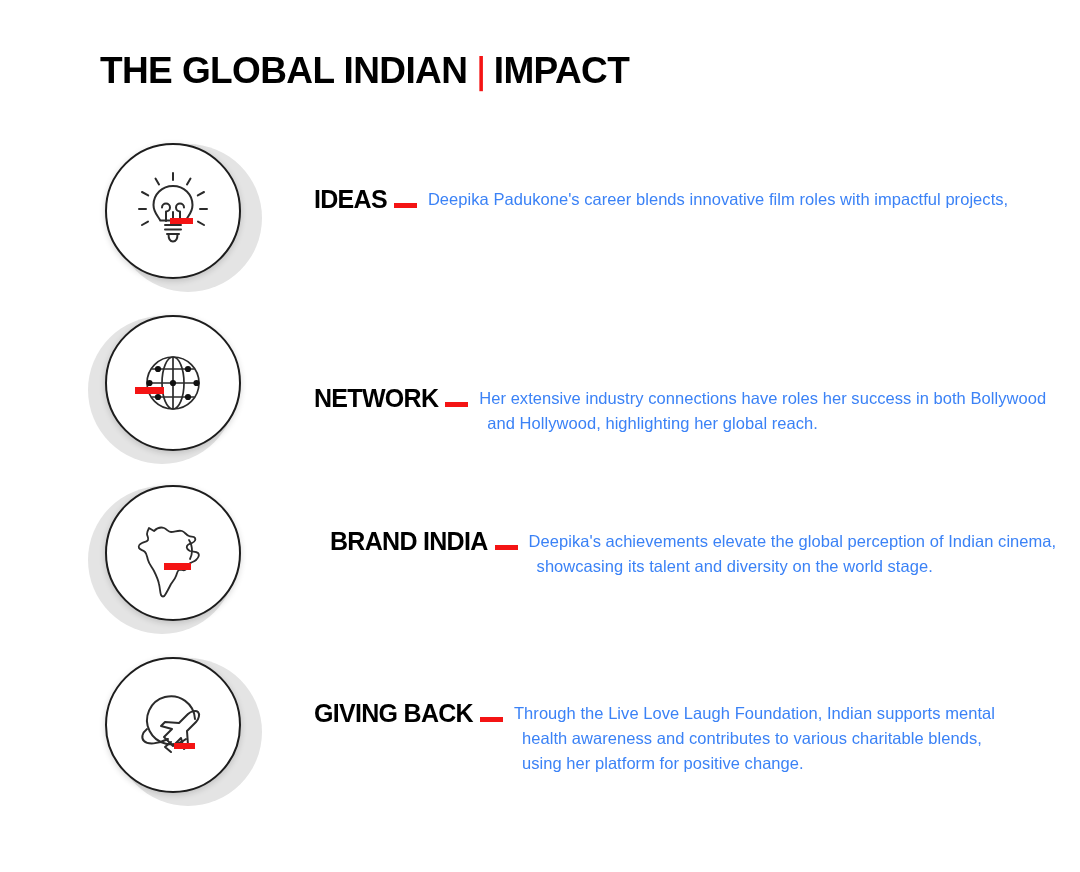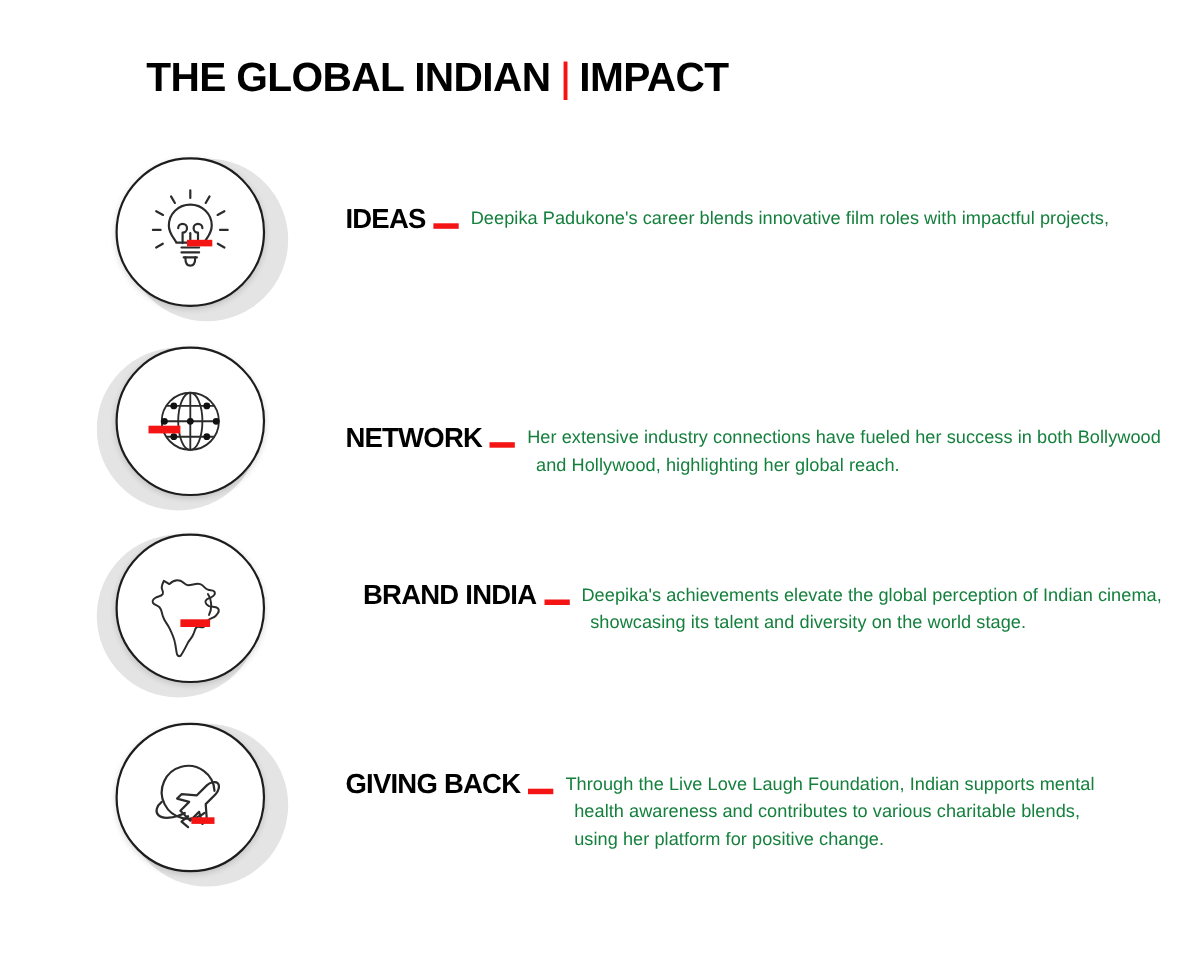--- a/index.html
+++ b/index.html
@@ -17,21 +17,20 @@
   }
 
   
   .title-wrap {
     position: absolute;
     left: 100px;
     top: 52px;
     display: flex;
     align-items: center;
     white-space: nowrap;
-    margin-left: 33px;
   }
   .title-text {
     font-size: 37px;
     font-weight: 700;
     letter-spacing: -0.6px;
     color: #000000;
     line-height: 1;
   }
   .title-pipe {
     font-size: 37px;
@@ -112,21 +111,21 @@
     flex: none;
     width: 23px;
     height: 5px;
     background: #f41414;
     margin: 16px 0 0 7px;
   }
   .desc {
     margin-left: 11px;
     font-size: 16.5px;
     line-height: 25px;
-    color: #15803d;
+    color: #3b82f6;
     letter-spacing: 0.05px;
   }
   .desc .line { display: block; }
   
   .desc .line + .line { padding-left: 8px; }
 </style>
 </head>
 <body>
 
 <div class="title-wrap">
@@ -186,21 +185,21 @@
           <circle cx="61" cy="60" r="3.1"></circle>
         </g>
         <rect x="8" y="50" width="29" height="7" fill="#f41414"></rect>
       </svg>
     </div>
   </div>
   <div class="text-block">
     <span class="label">NETWORK</span>
     <span class="dash"></span>
     <span class="desc">
-      <span class="line">Her extensive industry connections have fueled her success in both Bollywood</span>
+      <span class="line">Her extensive industry connections have roles her success in both Bollywood</span>
       <span class="line">and Hollywood, highlighting her global reach.</span>
     </span>
   </div>
 </div>
 
 <div class="row" id="row-2">
   <div class="icon-block shadow-left">
     <div class="crescent"></div>
     <div class="disc">
       <svg width="92" height="92" viewBox="0 0 92 92">

